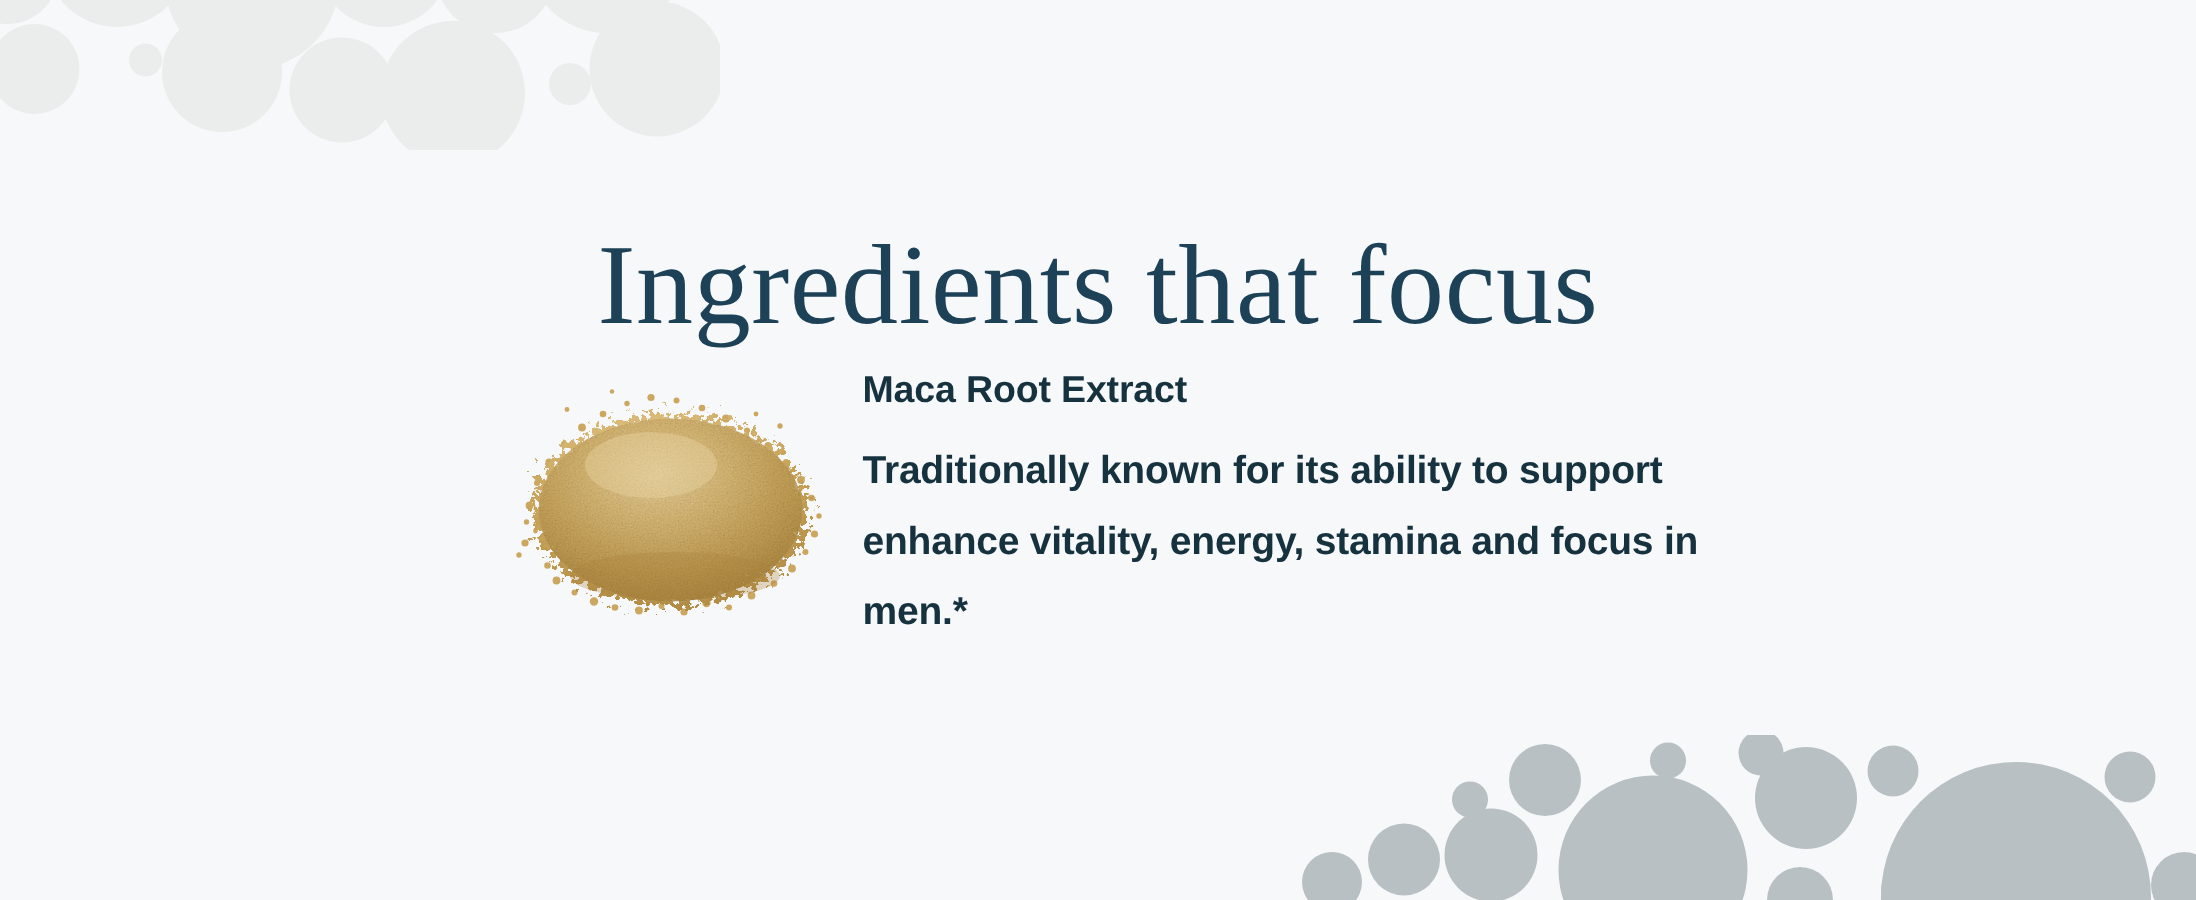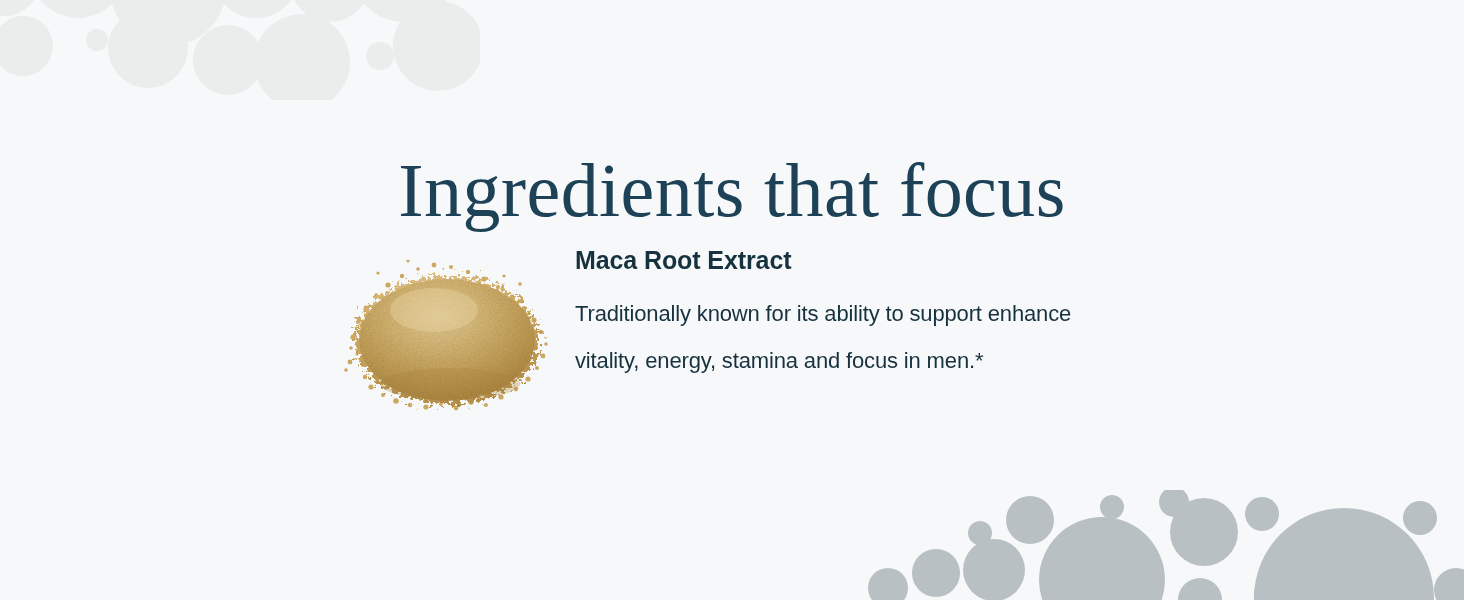--- a/index.html
+++ b/index.html
@@ -96,22 +96,22 @@
     font-size: 25px;
     font-weight: 700;
     line-height: 1.2;
     color: #17323f;
     letter-spacing: -0.1px;
     margin: 0 0 15px 0;
   }
 
   #ingredient-desc {
     font-family: "Liberation Sans", sans-serif;
-    font-size: 22px;
-    font-weight: 400;
+    font-size: 26px;
+    font-weight: 700;
     line-height: 47px;
     color: #17323f;
     letter-spacing: -0.15px;
     margin: 0;
     max-width: 560px;
   }
 </style>
 </head>
 <body>
 

